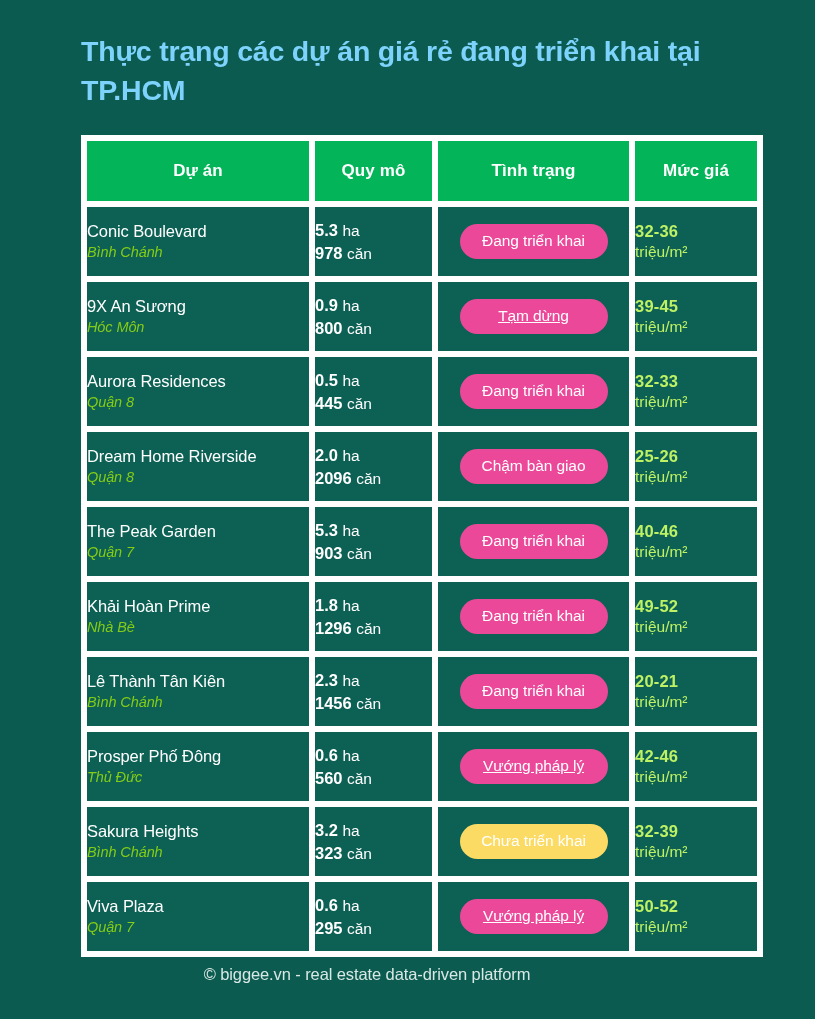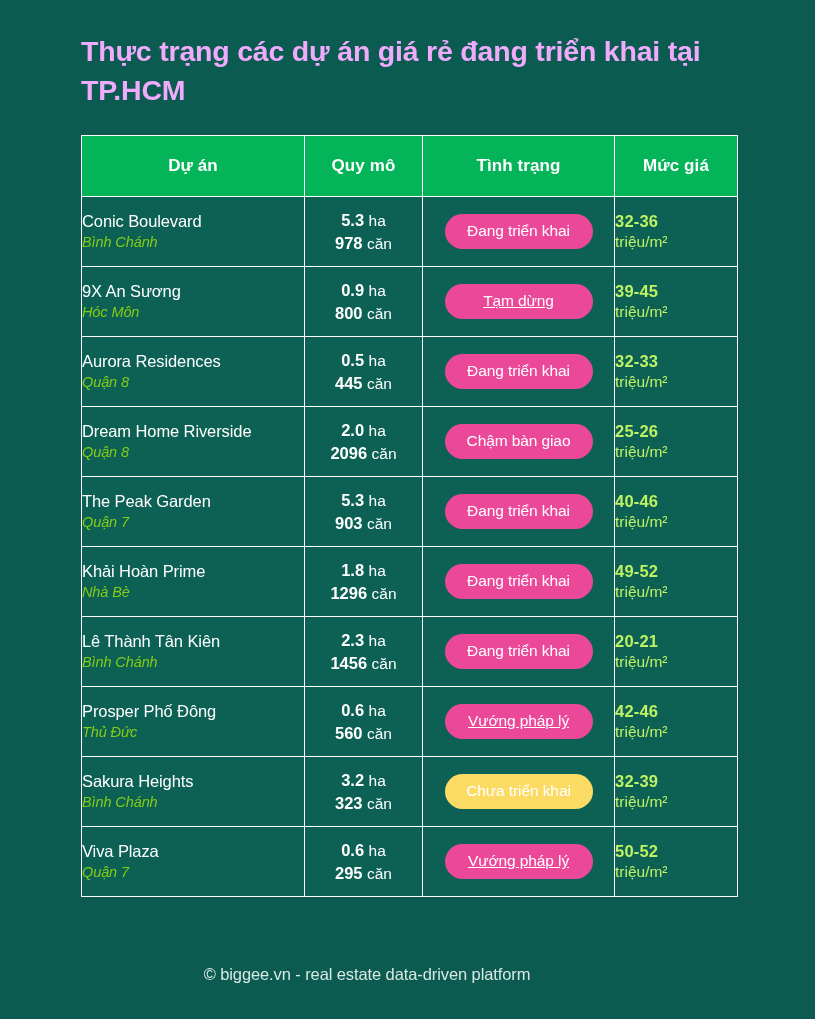--- a/index.html
+++ b/index.html
@@ -18,40 +18,40 @@
     position: relative;
     width: 815px;
     height: 1019px;
     box-sizing: border-box;
   }
   .title {
     position: absolute;
     left: 81px;
     top: 32px;
     width: 670px;
-    color: #f0abfc;
+    color: #7dd3fc;
     font-size: 28.5px;
     font-weight: bold;
     line-height: 1.38;
     letter-spacing: -0.2px;
   }
   .table-wrap {
     position: absolute;
     left: 81px;
     top: 135px;
     width: 652px;
   }
   table.data-table {
     width: 652px;
     border-collapse: collapse;
     table-layout: fixed;
   }
   table.data-table th,
   table.data-table td {
-    border: 1px solid #ffffff;
+    border: 6px solid #ffffff;
     padding: 0;
     vertical-align: middle;
   }
   thead th {
     background: #04b458;
     color: #ffffff;
     font-size: 17px;
     font-weight: bold;
     height: 60px;
     text-align: center;
@@ -82,21 +82,21 @@
   }
   .proj-district {
     display: block;
     color: #84cc16;
     font-size: 14.5px;
     font-style: italic;
     line-height: 1.4;
     letter-spacing: -0.1px;
   }
   .cell-scale {
-    text-align: center;
+    text-align: left;
     color: #ffffff;
     line-height: 1.35;
   }
   .scale-line { display: block; white-space: nowrap; }
   .scale-num {
     font-size: 16.5px;
     font-weight: bold;
   }
   .scale-unit {
     font-size: 15.5px;

